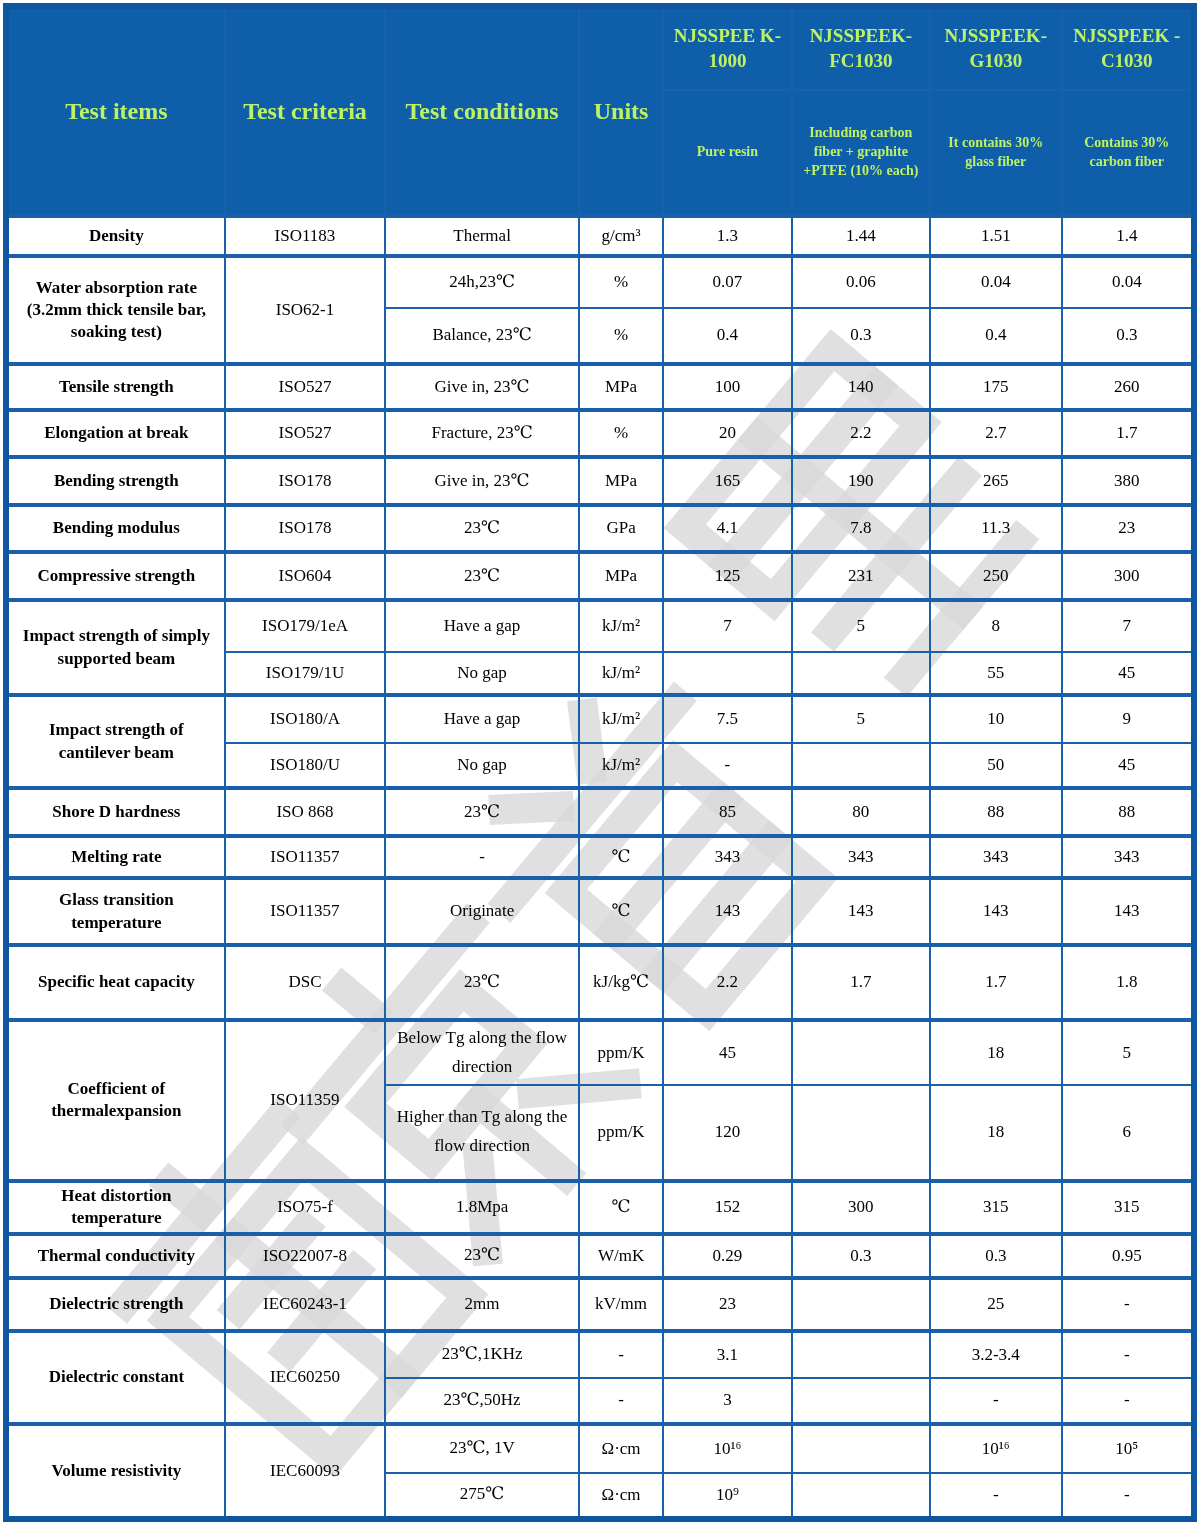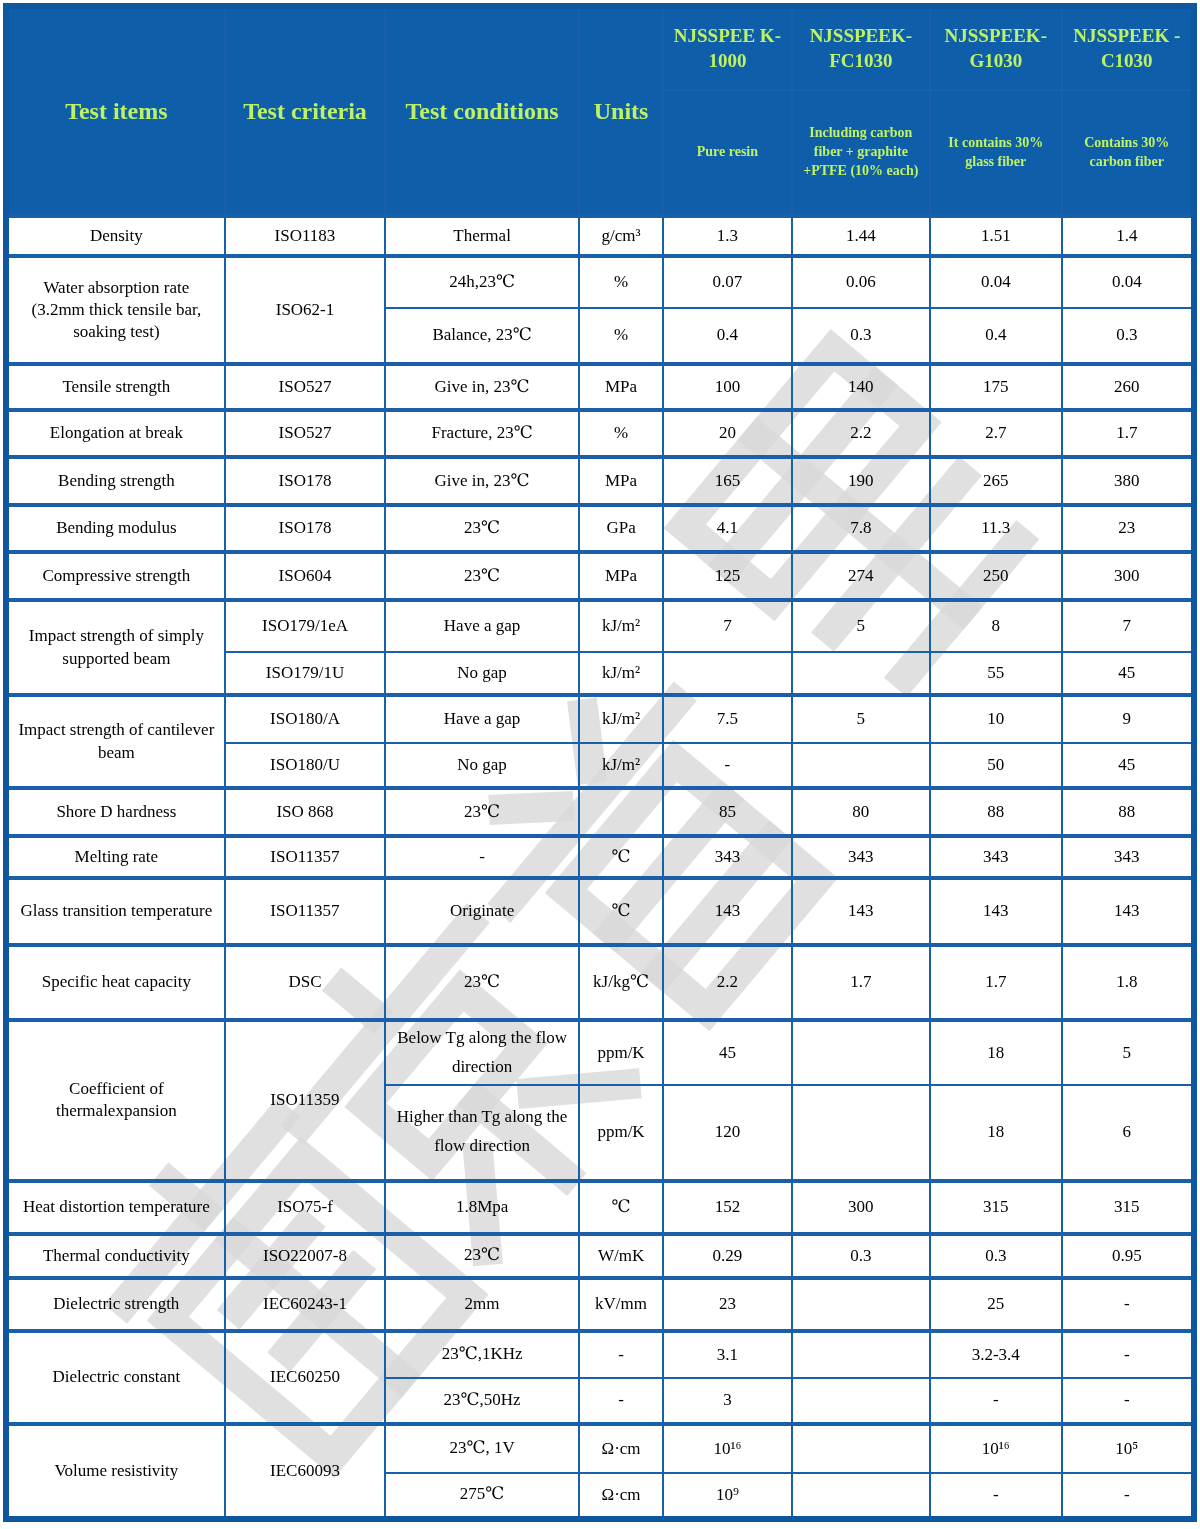--- a/index.html
+++ b/index.html
@@ -15,21 +15,21 @@
   th,td{
     border:2px solid #1a5fa9;text-align:center;vertical-align:middle;
     padding:2px 6px;font-size:17px;background:transparent;word-wrap:break-word;
   }
   thead th{background:#0f5ea9;color:#bef264;font-weight:bold;}
   thead .static-col{font-size:24px;}
   thead .prod-name{font-size:19px;line-height:1.3;}
   thead .prod-desc{font-size:14px;line-height:1.35;}
   tr.gs>td{border-top:4px solid #1a5fa9;}
   thead tr.h1 th{border-bottom-width:2px;}
-  .c-item{line-height:1.3;}
+  .c-item{line-height:1.3;font-weight:bold;}
   .c-cond{line-height:1.7;}
   .c-crit,.c-unit,.c-val{line-height:1.3;}
 </style>
 </head>
 <body>
 
 <div class="page">
 
   <div class="watermark" title="南京首塑">
     <svg width="1200" height="1529" viewBox="0 0 1200 1529">
@@ -171,21 +171,21 @@
           <td class="c-val">7.8</td>
           <td class="c-val">11.3</td>
           <td class="c-val">23</td>
         </tr>
         <tr class="gs" style="height: 48px;">
           <td class="c-item">Compressive strength</td>
           <td class="c-crit">ISO604</td>
           <td class="c-cond">23℃</td>
           <td class="c-unit">MPa</td>
           <td class="c-val">125</td>
-          <td class="c-val">274</td>
+          <td class="c-val">231</td>
           <td class="c-val">250</td>
           <td class="c-val">300</td>
         </tr>
         <tr class="gs" style="height: 52px;">
           <td class="c-item" rowspan="2">Impact strength of simply supported beam</td>
           <td class="c-crit">ISO179/1eA</td>
           <td class="c-cond">Have a gap</td>
           <td class="c-unit">kJ/m²</td>
           <td class="c-val">7</td>
           <td class="c-val">5</td>

